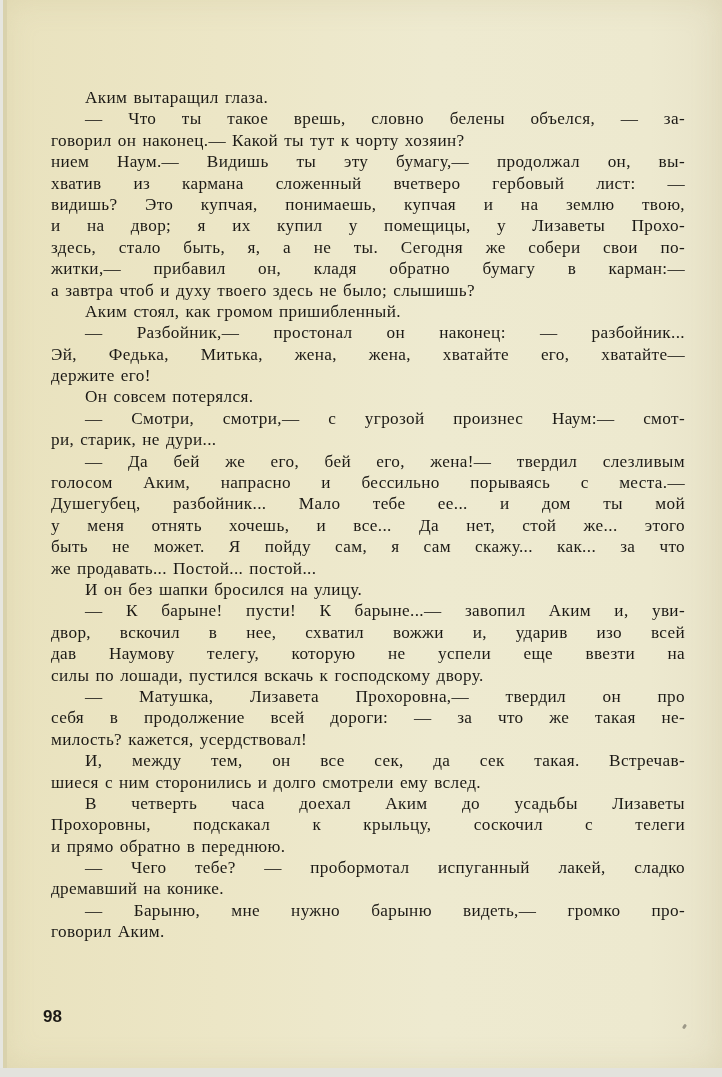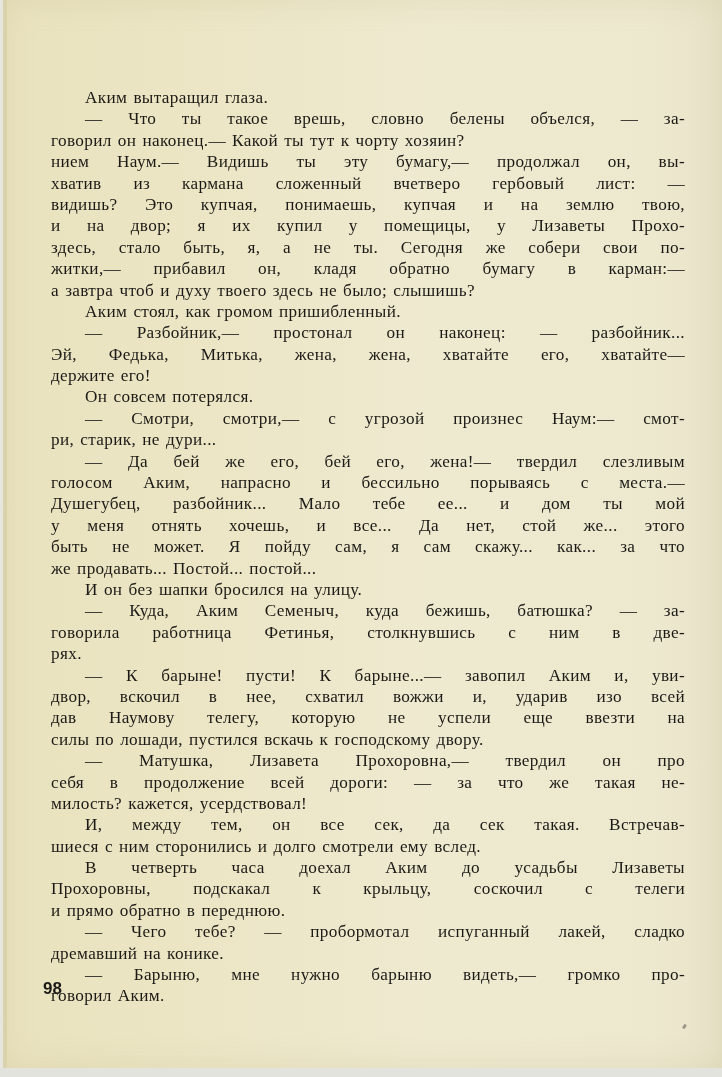--- a/index.html
+++ b/index.html
@@ -52,21 +52,21 @@
     }
     .line.last {
       text-align-last: left;
     }
     .line.indent {
       padding-left: 34px;
     }
     .page-number {
       position: absolute;
       left: 40px;
-      top: 979px;
+      top: 1007px;
       font-family: "Liberation Sans", sans-serif;
       font-size: 17px;
       font-weight: bold;
       color: #1c1a16;
     }
     .speck {
       position: absolute;
       left: 680px;
       top: 1024px;
       width: 3px;
@@ -126,25 +126,20 @@
         <span class="line">голосом Аким, напрасно и бессильно порываясь с места.—</span>
         <span class="line">Душегубец, разбойник... Мало тебе ее... и дом ты мой</span>
         <span class="line">у меня отнять хочешь, и все... Да нет, стой же... этого</span>
         <span class="line">быть не может. Я пойду сам, я сам скажу... как... за что</span>
         <span class="line last">же продавать... Постой... постой...</span>
       </div>
       <div>
         <span class="line indent last">И он без шапки бросился на улицу.</span>
       </div>
       <div>
-        <span class="line indent">— Куда, Аким Семеныч, куда бежишь, батюшка? — за-</span>
-        <span class="line">говорила работница Фетинья, столкнувшись с ним в две-</span>
-        <span class="line last">рях.</span>
-      </div>
-      <div>
         <span class="line indent">— К барыне! пусти! К барыне...— завопил Аким и, уви-</span>
         <span class="line">двор, вскочил в нее, схватил вожжи и, ударив изо всей</span>
         <span class="line">дав Наумову телегу, которую не успели еще ввезти на</span>
         <span class="line last">силы по лошади, пустился вскачь к господскому двору.</span>
       </div>
       <div>
         <span class="line indent">— Матушка, Лизавета Прохоровна,— твердил он про</span>
         <span class="line">себя в продолжение всей дороги: — за что же такая не-</span>
         <span class="line last">милость? кажется, усердствовал!</span>
       </div>

